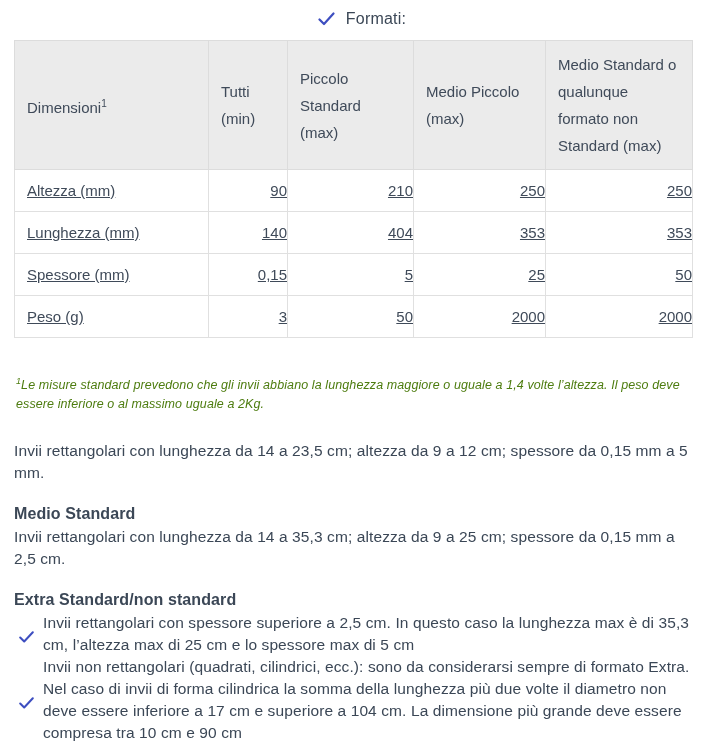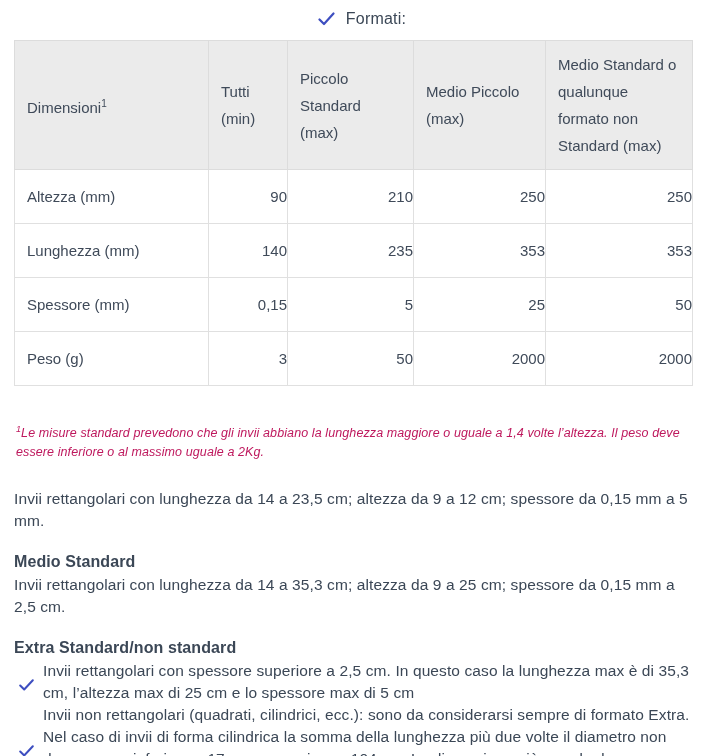--- a/index.html
+++ b/index.html
@@ -45,30 +45,30 @@
   }
   table.formats thead th {
     background: #ebebeb;
     border-color: #dcdcdc;
     height: 115px;
     padding: 10px 10px 10px 12px;
     line-height: 27px;
   }
   table.formats thead th sup { font-size: 10px; }
   table.formats tbody th,
-  table.formats tbody td { height: 54px; }
+  table.formats tbody td { height: 42px; text-decoration: underline; }
   table.formats tbody th { padding-left: 12px; }
   table.formats tbody td.num { text-align: right; }
 
   
   .footnote {
     margin: 34px 14px 0 16px;
     font-size: 12.5px;
     font-style: italic;
-    color: #be185d;
+    color: #4d7c0f;
     line-height: 19px;
     letter-spacing: .1px;
   }
   .footnote sup { font-size: 9px; }
 
   
   .sections { margin: 26px 12px 0 14px; }
   .txt-section { margin-bottom: 21px; }
   .txt-section h3 {
     font-size: 16px; font-weight: 700;
@@ -127,21 +127,21 @@
       <tr>
         <th>Altezza (mm)</th>
         <td class="num">90</td>
         <td class="num">210</td>
         <td class="num">250</td>
         <td class="num">250</td>
       </tr>
       <tr>
         <th>Lunghezza (mm)</th>
         <td class="num">140</td>
-        <td class="num">235</td>
+        <td class="num">404</td>
         <td class="num">353</td>
         <td class="num">353</td>
       </tr>
       <tr>
         <th>Spessore (mm)</th>
         <td class="num">0,15</td>
         <td class="num">5</td>
         <td class="num">25</td>
         <td class="num">50</td>
       </tr>

